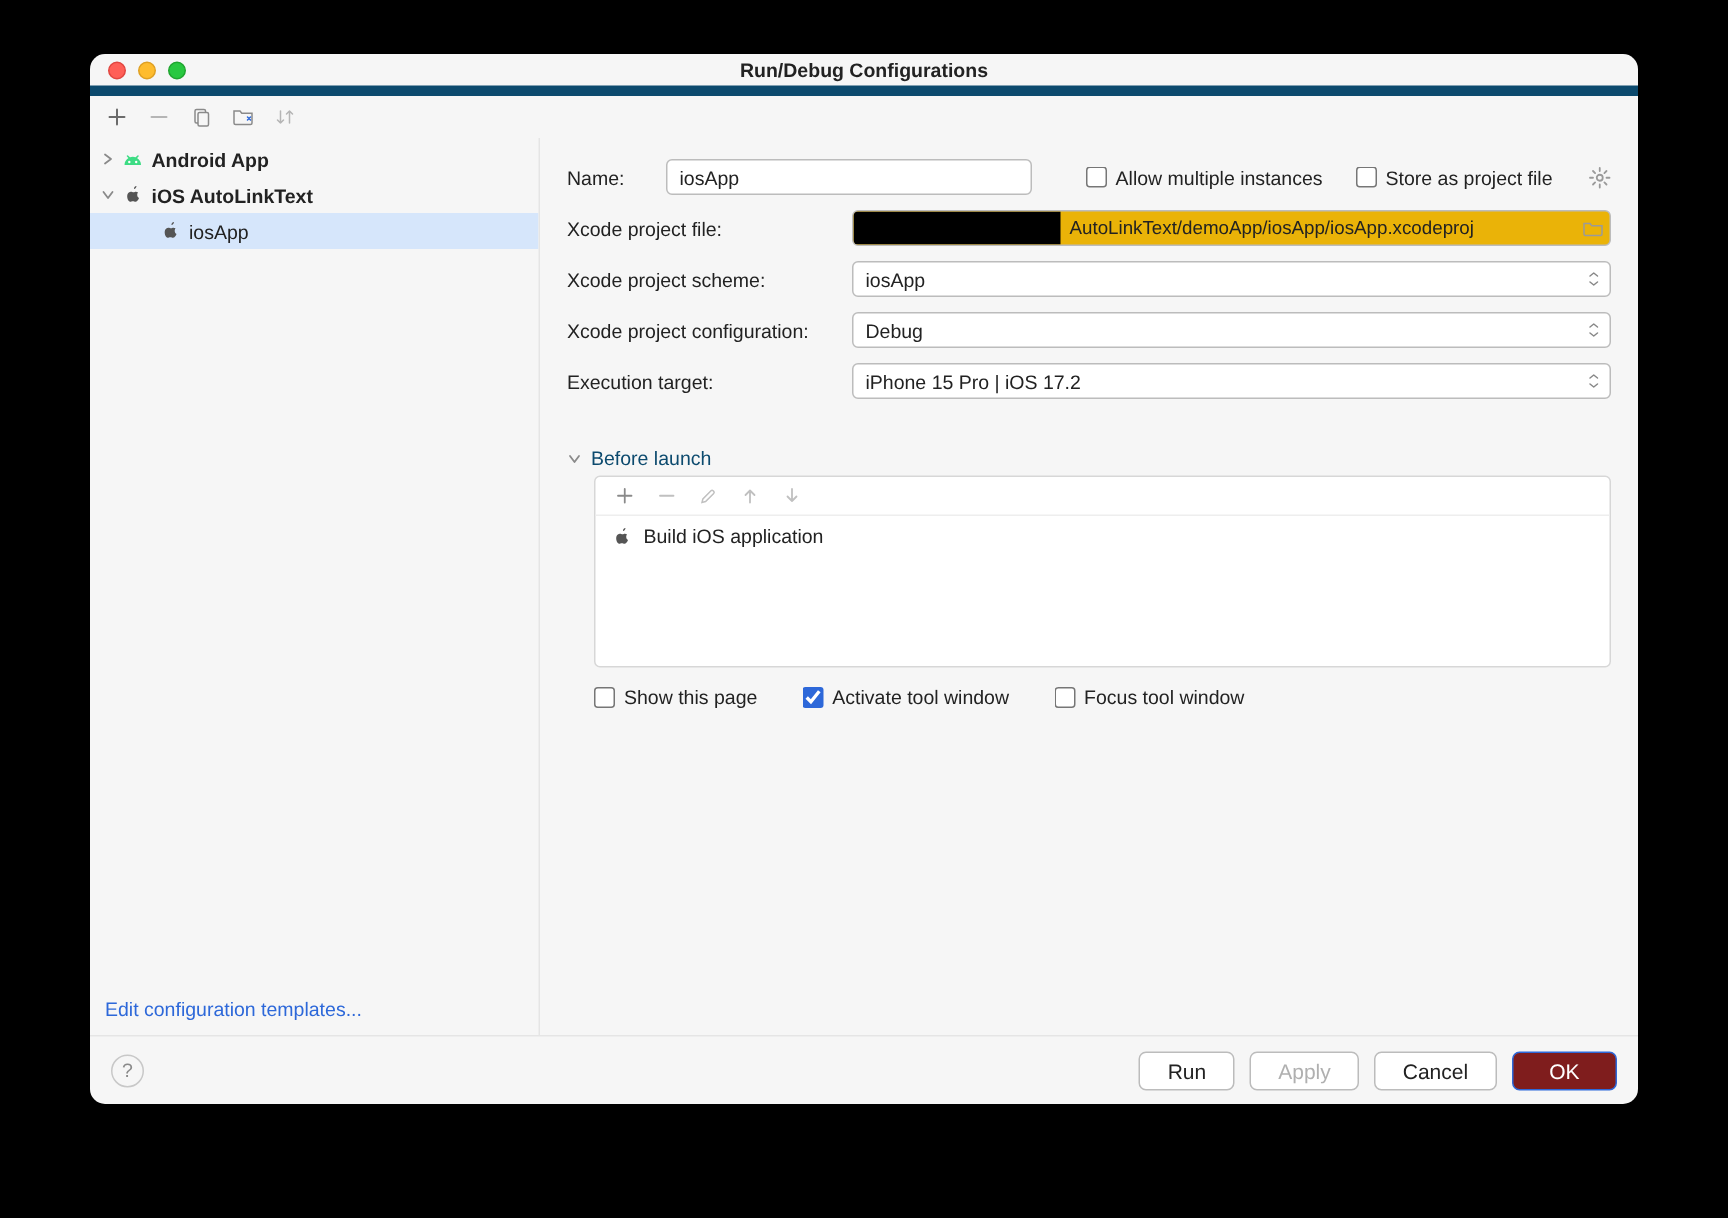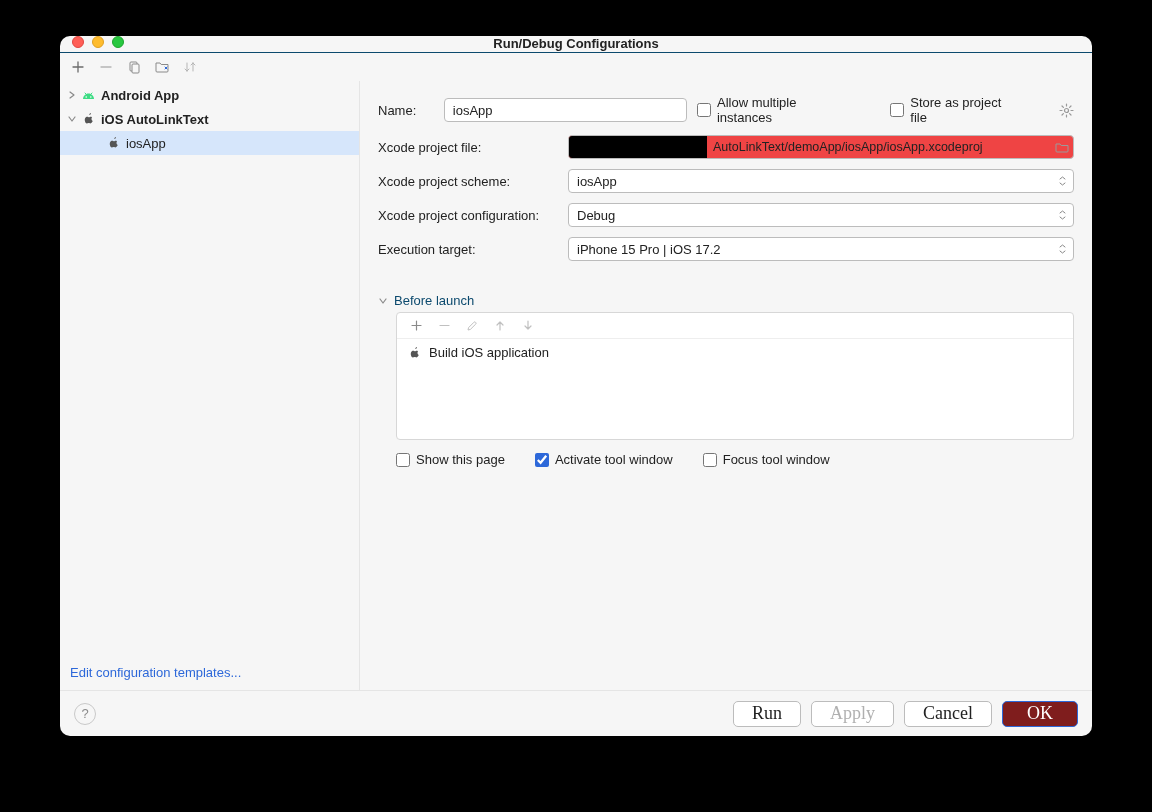--- a/index.html
+++ b/index.html
@@ -21,25 +21,25 @@
     width: 1032px;
     height: 700px;
     background: #f6f6f6;
     border-radius: 10px;
     box-shadow: 0 8px 30px rgba(0,0,0,.5);
     display: flex;
     flex-direction: column;
     overflow: hidden;
   }
   .titlebar {
-    height: 17px;
+    height: 28px;
     display: flex;
-    align-items: flex-start;
+    align-items: center;
     position: relative;
-    border-bottom: 1px solid #0c4a6e;
+    border-bottom: 7px solid #0c4a6e;
     flex-shrink: 0;
   }
   .traffic {
     position: absolute;
     left: 12px;
     display: flex;
     gap: 8px;
   }
   .traffic span {
     width: 12px; height: 12px; border-radius: 50%;
@@ -135,34 +135,34 @@
     border-radius:4px;
     height:24px;
     padding: 2px 8px;
     font-size:13px;
     color:#222;
   }
   .name-field { width: 244px; }
   .row-right-checks {
     display:flex;
     align-items:center;
-    gap:36px;
+    gap:22px;
     margin-left:auto;
   }
   .chk {
     display:flex;align-items:center;gap:6px;cursor:pointer;
   }
   .chk input { width:14px;height:14px;margin:0; accent-color:#2d68d9; }
   .gear-ic { color:#9a9a9a; margin-left:2px; }
   .path-field {
     flex:1;
     display:flex;
     align-items:center;
     border:1px solid #bcbcbc;
-    background:#ef4444;
+    background:#eab308;
     border-radius:4px;
     height:24px;
     overflow:hidden;
     min-width:0;
   }
   .path-redacted {
     width:138px;height:100%;background:#000;flex-shrink:0;
   }
   .path-text {
     flex:1;white-space:nowrap;overflow:hidden;text-overflow:clip;padding:0 6px;font-size:12.5px;min-width:0;
@@ -205,21 +205,21 @@
     display:flex;align-items:center;padding:0 14px;gap:10px;
     flex-shrink:0;
   }
   .footer .help {
     width:22px;height:22px;border:1px solid #c8c8c8;border-radius:50%;
     display:flex;align-items:center;justify-content:center;color:#8a8a8a;font-size:13px;cursor:pointer;
   }
   .footer .spacer { flex:1; }
   .btn {
     height:26px;border:1px solid #bcbcbc;background:#fff;border-radius:5px;
-    padding:0 18px;font-size:18px;color:#222;cursor:pointer;font-family:Liberation Serif, serif;
+    padding:0 18px;font-size:14px;color:#222;cursor:pointer;
   }
   .btn.disabled { color:#b0b0b0; cursor:default; }
   .btn.primary { background:#7f1d1d;border-color:#2d68d9;color:#fff;padding:0 24px; }
   svg { display:block; }
 </style>
 </head>
 <body>
 
 <div class="window">
 

